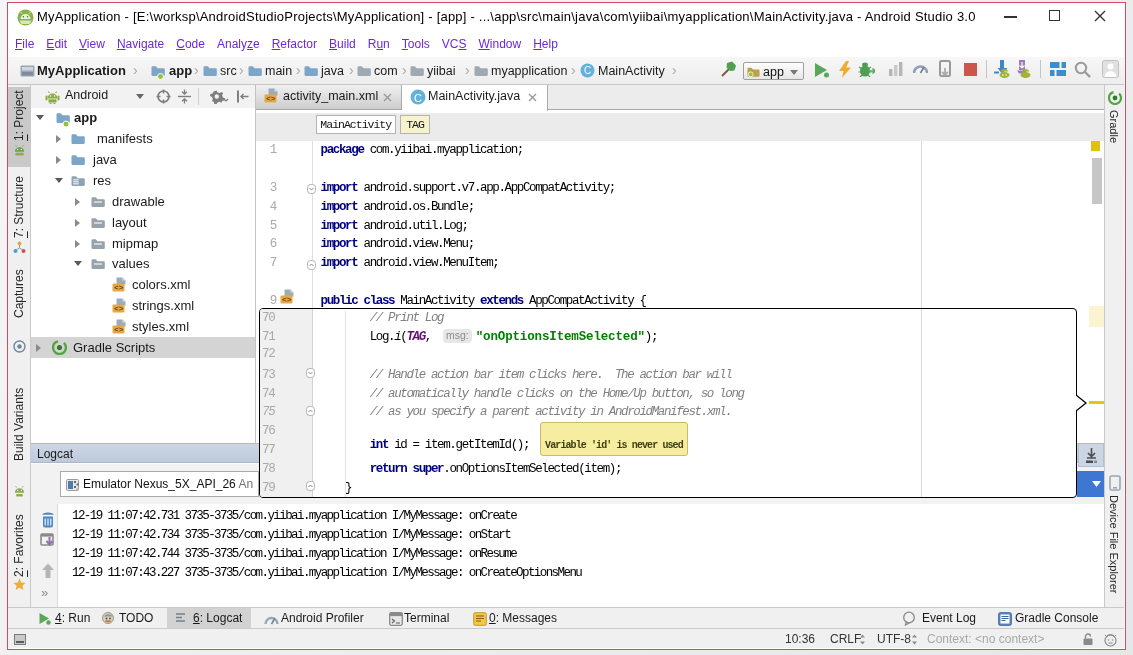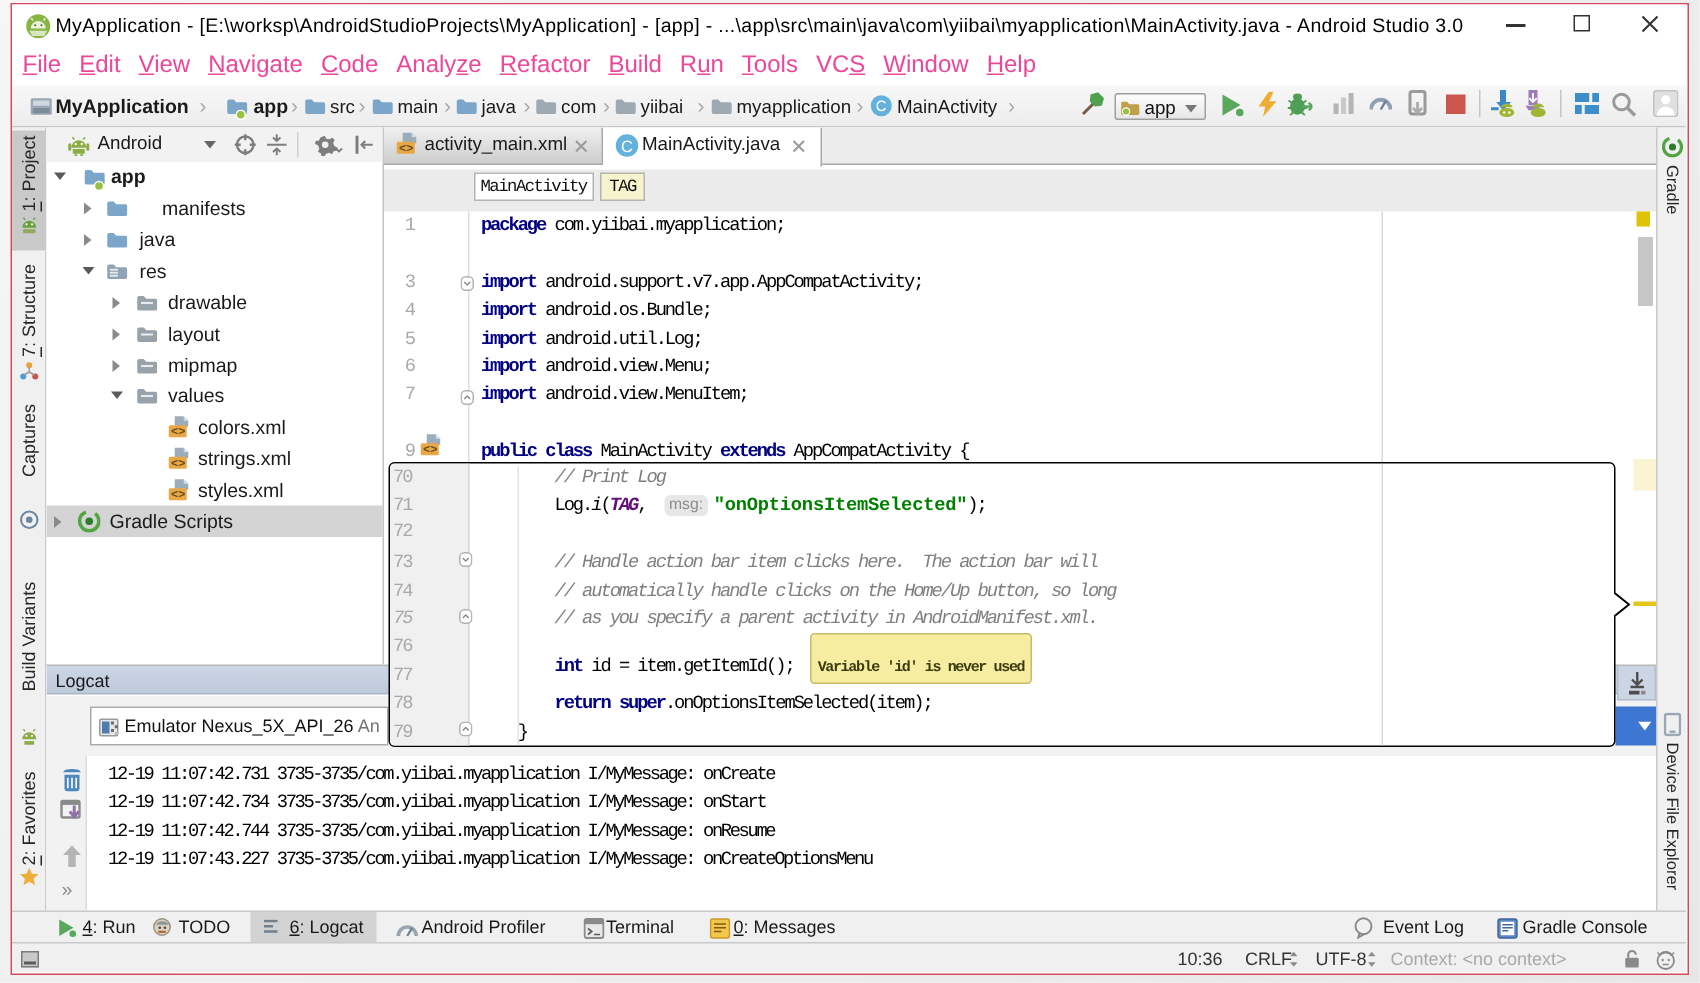--- a/index.html
+++ b/index.html
@@ -46,21 +46,21 @@
     </svg>
     <div class="a" style="left:29px;top:4px;width:960px;height:20px;font-size:13px;letter-spacing:0.22px;color:#000;white-space:nowrap;overflow:hidden;line-height:20px;">MyApplication - [E:\worksp\AndroidStudioProjects\MyApplication] - [app] - ...\app\src\main\java\com\yiibai\myapplication\MainActivity.java - Android Studio 3.0</div>
     <div class="a" style="left:996px;top:13px;width:13px;height:1.6px;background:#333;"></div>
     <div class="a" style="left:1041px;top:7px;width:11px;height:11px;border:1.6px solid #333;"></div>
     <svg class="a" style="left:1086px;top:7px;" width="12" height="12" viewBox="0 0 12 12">
         <path d="M1 1 L11 11 M11 1 L1 11" stroke="#333" stroke-width="1.4"></path>
       </svg>
   </div>
 
   <div class="a" id="menubar" style="left:0;top:28px;width:1116px;height:26px;background:#fff;">
-    <div style="display:flex;padding-left:1px;font-size:16px;color:#ec4899;line-height:26px;">
+    <div style="display:flex;padding-left:1px;font-size:12px;color:#6d28d9;line-height:26px;">
       <div style="padding:0 6px;"><u>F</u>ile</div>
       <div style="padding:0 6px;"><u>E</u>dit</div>
       <div style="padding:0 6px;"><u>V</u>iew</div>
       <div style="padding:0 6px;"><u>N</u>avigate</div>
       <div style="padding:0 6px;"><u>C</u>ode</div>
       <div style="padding:0 6px;">Analy<u>z</u>e</div>
       <div style="padding:0 6px;"><u>R</u>efactor</div>
       <div style="padding:0 6px;"><u>B</u>uild</div>
       <div style="padding:0 6px;">R<u>u</u>n</div>
       <div style="padding:0 6px;"><u>T</u>ools</div>
@@ -314,21 +314,21 @@
         <svg class="a" style="left:31px;top:13px;" width="8" height="8">
           <circle cx="4" cy="4" r="3" fill="#97c03c" stroke="#fff" stroke-width="1"></circle>
         </svg>
         <span style="left:43px;font-weight:bold;" class="a">app</span>
       </div>
     <div class="trow" style="top:43.5px;">
         <div class="tri-r a" style="left:25px;top:7px;"></div>
         <svg class="a fi" style="left:40px;">
           <use href="#foldb"></use>
         </svg>
-        <span style="left:77px;text-align:center;" class="a">manifests</span>
+        <span style="left:66px;text-align:center;" class="a">manifests</span>
       </div>
     <div class="trow" style="top:64.4px;">
         <div class="tri-r a" style="left:25px;top:7px;"></div>
         <svg class="a fi" style="left:40px;">
           <use href="#foldb"></use>
         </svg>
         <span style="left:62px;" class="a">java</span>
       </div>
     <div class="trow" style="top:85.3px;">
         <div class="tri-d a" style="left:24px;top:8px;"></div>

